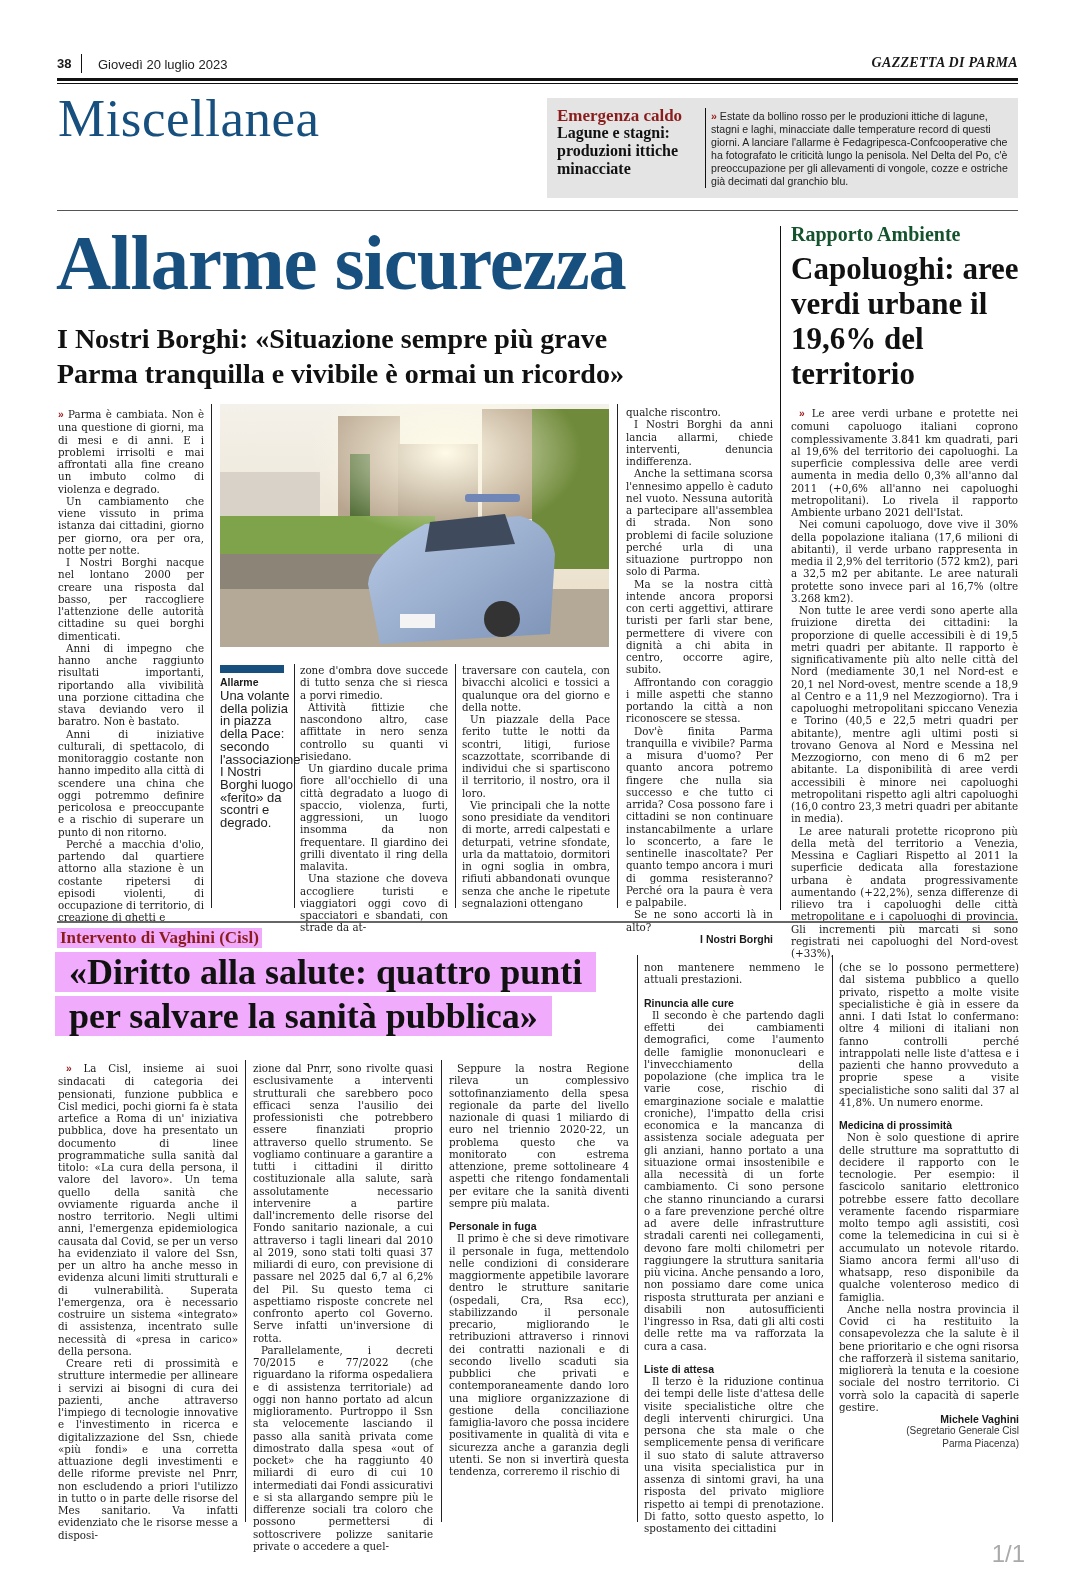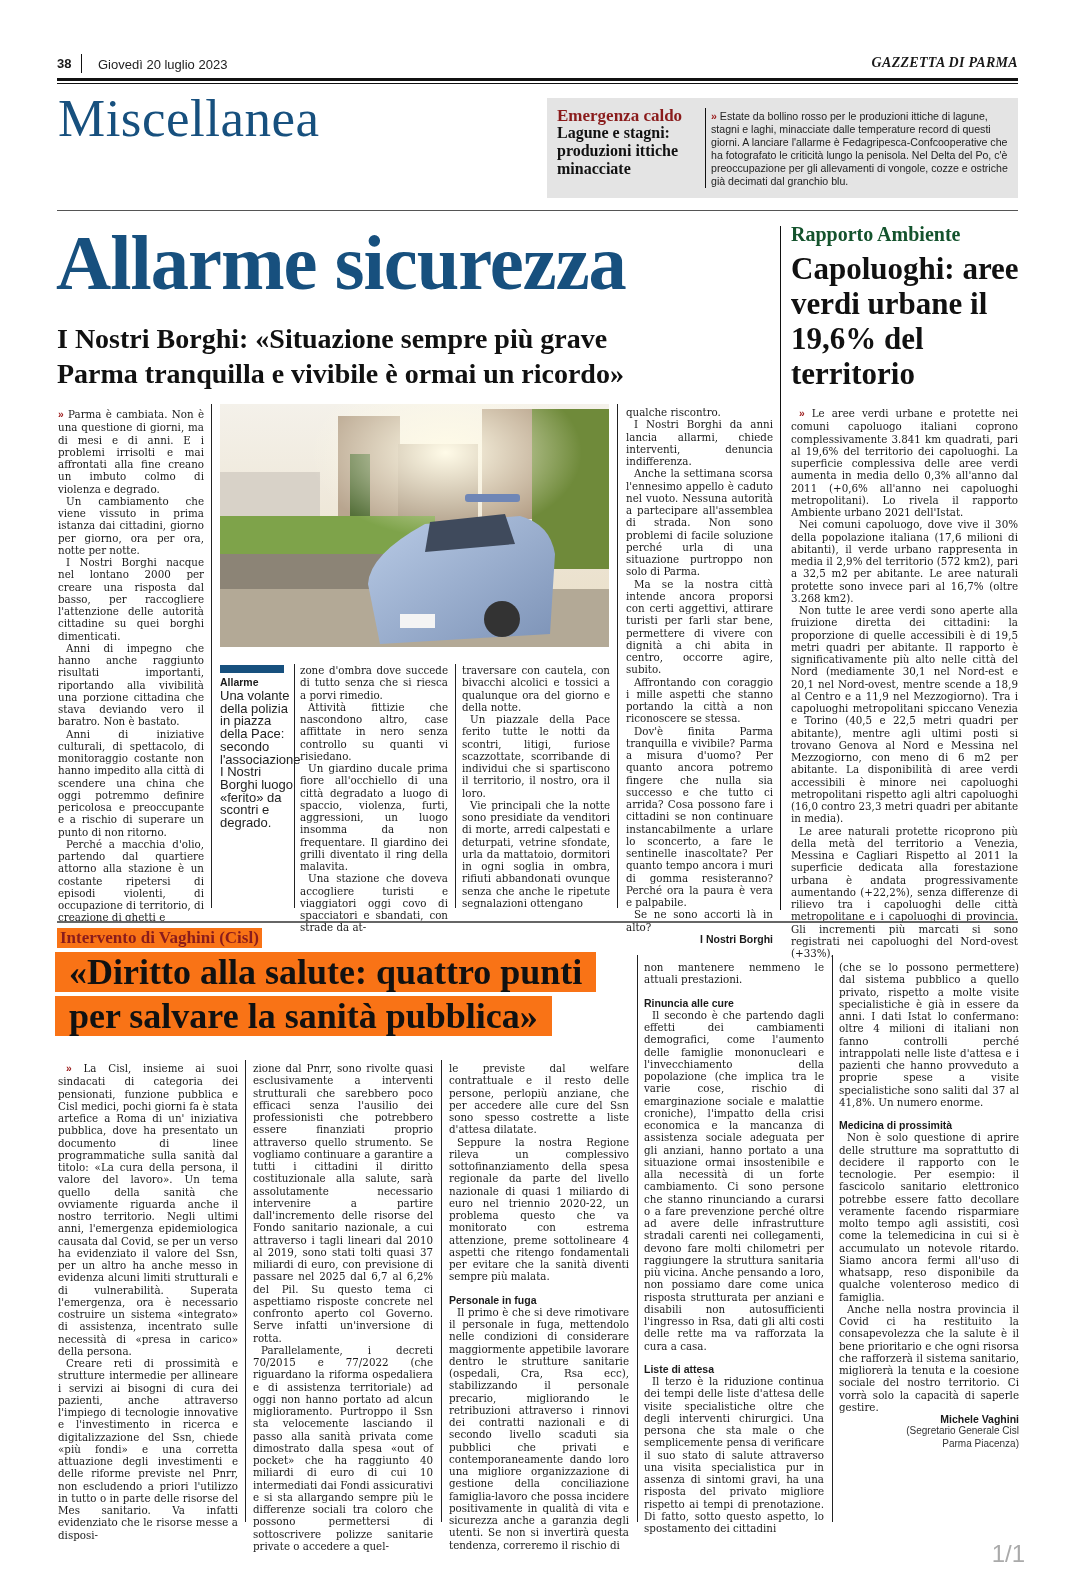--- a/index.html
+++ b/index.html
@@ -33,21 +33,21 @@
   .lead-mark { color: #9a1a1a; font-weight: 700; font-family: "Liberation Sans", sans-serif; }
   .vline { width: 1px; background: #222; }
   
   .photo { left: 220px; top: 404px; width: 389px; height: 243px; overflow: hidden; }
   .cap-bar { left: 220px; top: 665px; width: 64px; height: 8px; background: #17507e; }
   .cap-title { left: 220px; top: 676px; font-family: "Liberation Sans", sans-serif; font-weight: 700; font-size: 10.5px; }
   .cap-body { left: 220px; top: 690px; width: 75px; font-family: "Liberation Sans", sans-serif; font-size: 13px; line-height: 12.7px; color: #222; }
   .signature { font-family: "Liberation Sans", sans-serif; font-weight: 700; font-size: 10.5px; text-align: right; }
   .rule-low { left: 57px; top: 921px; width: 961px; height: 2px; background: #666; }
   
-  .hl { background: #f97316; }
+  .hl { background: #f0abfc; }
   .cisl-kicker { left: 57px; top: 928px; padding: 0 3px; font-family: "Liberation Serif", serif; font-weight: 700; font-size: 17px; color: #8a1c1c; }
   .cisl-title { left: 55px; top: 950px; width: 580px; font-family: "Liberation Serif", serif; font-weight: 700; font-size: 36px; line-height: 44px; color: #111; }
   .cisl-title span { padding: 0 14px; }
   .subhead { font-family: "Liberation Sans", sans-serif; font-weight: 700; font-size: 10.5px; margin-top: 11px; text-indent: 0 !important; }
   .footer-page { right: 55px; top: 1540px; font-family: "Liberation Sans", sans-serif; font-size: 24px; color: #aaa; }
 </style>
 </head>
 <body>
 
 <div class="abs page-num">38</div>
@@ -171,21 +171,20 @@
 </div>
 <div class="abs vline" style="left:245px; top:1060px; height:462px;"></div>
 
 <div class="abs body-col" style="left:253px; top:1062px; width:180px;">
   <p class="first">zione dal Pnrr, sono rivolte quasi esclusivamente a interventi strutturali che sarebbero poco efficaci senza l'ausilio dei professionisti che potrebbero essere finanziati proprio attraverso quello strumento. Se vogliamo continuare a garantire a tutti i cittadini il diritto costituzionale alla salute, sarà assolutamente necessario intervenire a partire dall'incremento delle risorse del Fondo sanitario nazionale, a cui attraverso i tagli lineari dal 2010 al 2019, sono stati tolti quasi 37 miliardi di euro, con previsione di passare nel 2025 dal 6,7 al 6,2% del Pil. Su questo tema ci aspettiamo risposte concrete nel confronto aperto col Governo. Serve infatti un'inversione di rotta.</p>
   <p>Parallelamente, i decreti 70/2015 e 77/2022 (che riguardano la riforma ospedaliera e di assistenza territoriale) ad oggi non hanno portato ad alcun miglioramento. Purtroppo il Ssn sta velocemente lasciando il passo alla sanità privata come dimostrato dalla spesa «out of pocket» che ha raggiunto 40 miliardi di euro di cui 10 intermediati dai Fondi assicurativi e si sta allargando sempre più le differenze sociali tra coloro che possono permettersi di sottoscrivere polizze sanitarie private o accedere a quel-</p>
 </div>
 <div class="abs vline" style="left:441px; top:1060px; height:462px;"></div>
 
 <div class="abs body-col" style="left:449px; top:1062px; width:180px;">
-  <p class="first">le previste dal welfare contrattuale e il resto delle persone, perlopiù anziane, che per accedere alle cure del Ssn sono spesso costrette a liste d'attesa dilatate.</p>
   <p>Seppure la nostra Regione rileva un complessivo sottofinanziamento della spesa regionale da parte del livello nazionale di quasi 1 miliardo di euro nel triennio 2020-22, un problema questo che va monitorato con estrema attenzione, preme sottolineare 4 aspetti che ritengo fondamentali per evitare che la sanità diventi sempre più malata.</p>
   <div class="subhead">Personale in fuga</div>
   <p>Il primo è che si deve rimotivare il personale in fuga, mettendolo nelle condizioni di considerare maggiormente appetibile lavorare dentro le strutture sanitarie (ospedali, Cra, Rsa ecc), stabilizzando il personale precario, migliorando le retribuzioni attraverso i rinnovi dei contratti nazionali e di secondo livello scaduti sia pubblici che privati e contemporaneamente dando loro una migliore organizzazione di gestione della conciliazione famiglia-lavoro che possa incidere positivamente in qualità di vita e sicurezza anche a garanzia degli utenti. Se non si invertirà questa tendenza, correremo il rischio di</p>
 </div>
 <div class="abs vline" style="left:637px; top:955px; height:567px;"></div>
 
 <div class="abs body-col" style="left:644px; top:961px; width:180px;">
   <p class="first">non mantenere nemmeno le attuali prestazioni.</p>
   <div class="subhead">Rinuncia alle cure</div>
   <p>Il secondo è che partendo dagli effetti dei cambiamenti demografici, come l'aumento delle famiglie mononucleari e l'invecchiamento della popolazione (che implica tra le varie cose, rischio di emarginazione sociale e malattie croniche), l'impatto della crisi economica e la mancanza di assistenza sociale adeguata per gli anziani, hanno portato a una situazione ormai insostenibile e alla necessità di un forte cambiamento. Ci sono persone che stanno rinunciando a curarsi o a fare prevenzione perché oltre ad avere delle infrastrutture stradali carenti nei collegamenti, devono fare molti chilometri per raggiungere la struttura sanitaria più vicina. Anche pensando a loro, non possiamo dare come unica risposta strutturata per anziani e disabili non autosufficienti l'ingresso in Rsa, dati gli alti costi delle rette ma va rafforzata la cura a casa.</p>

